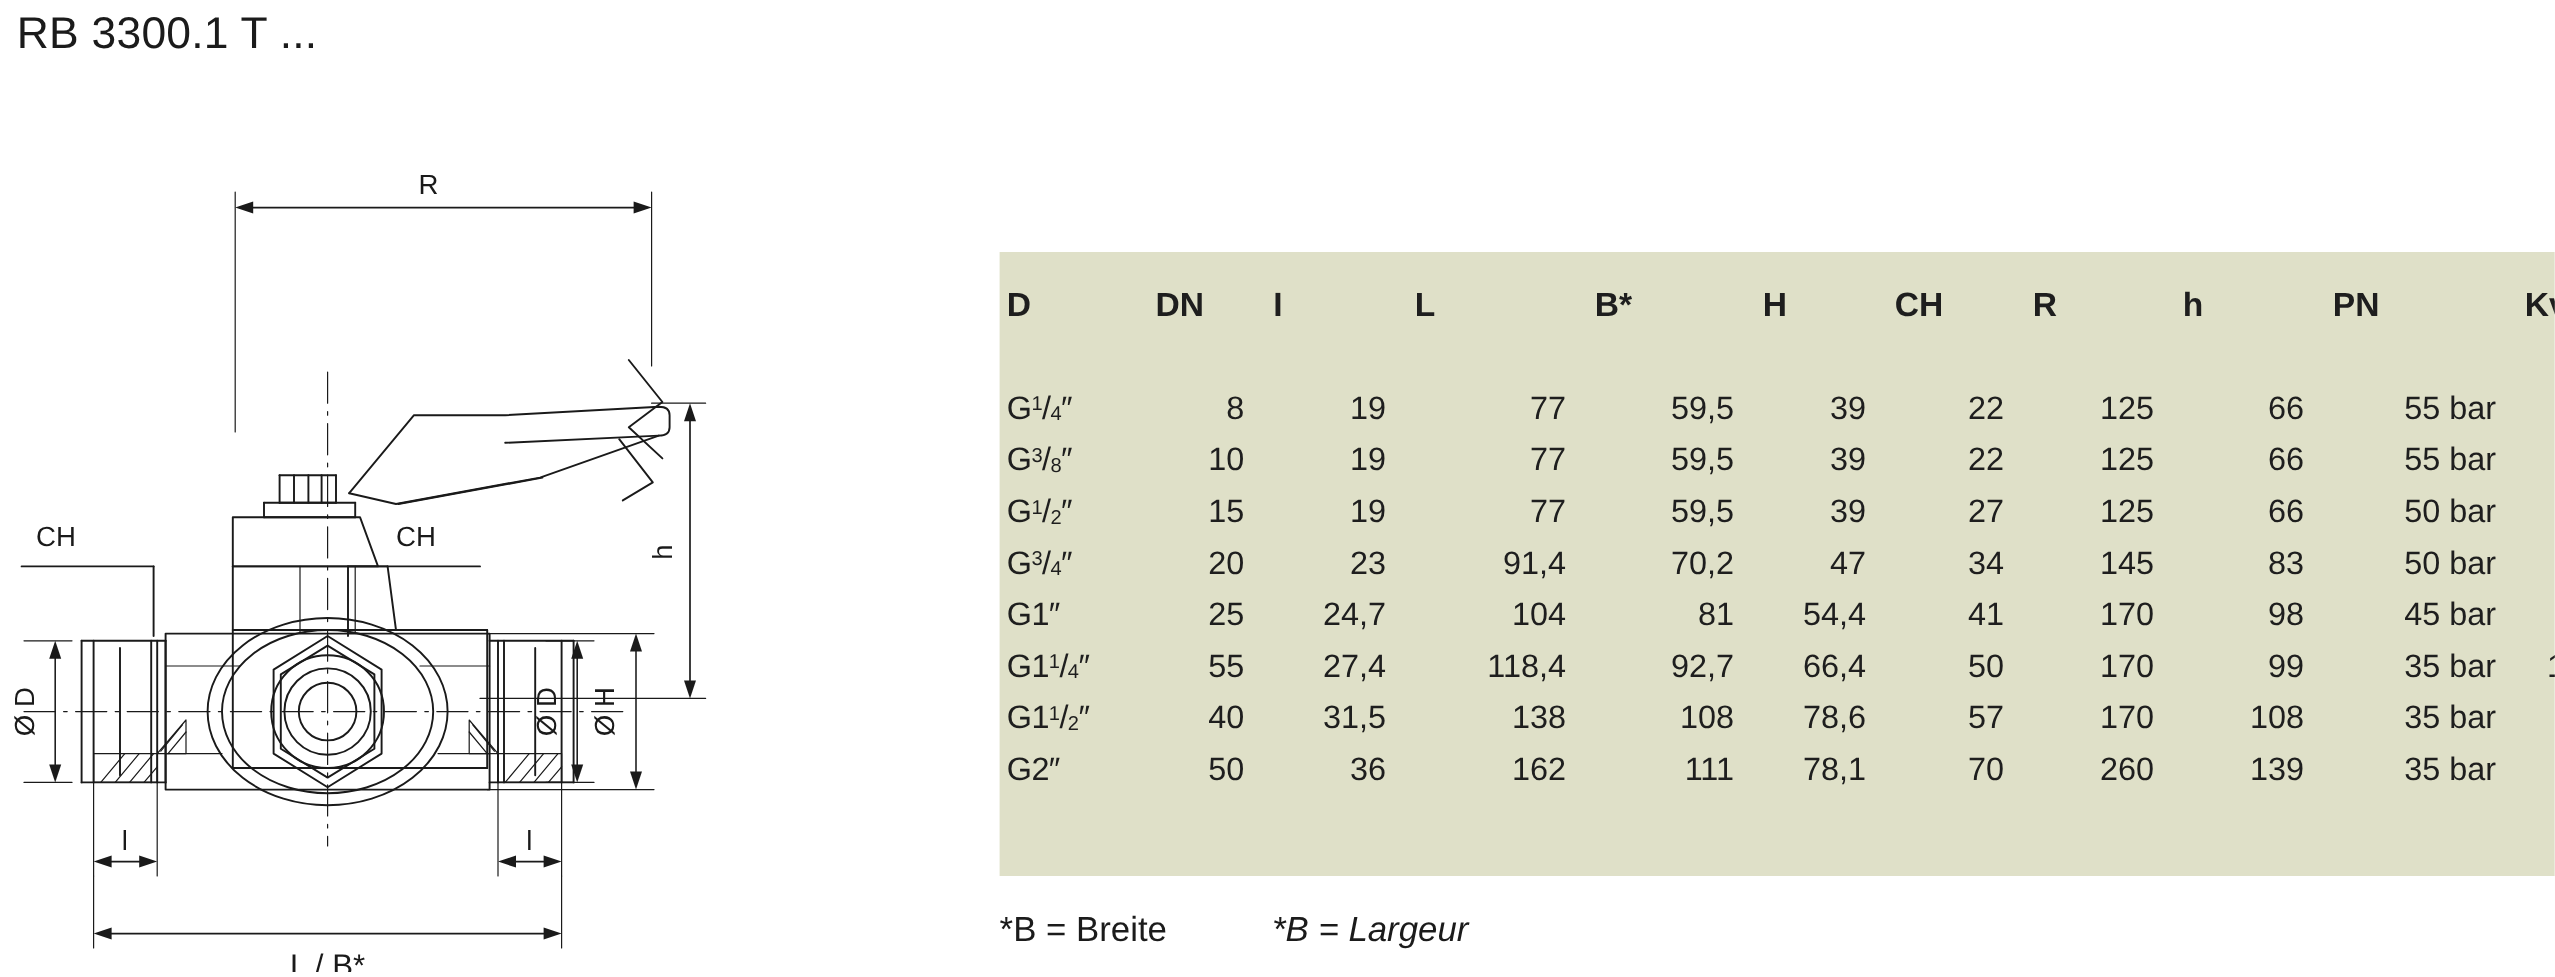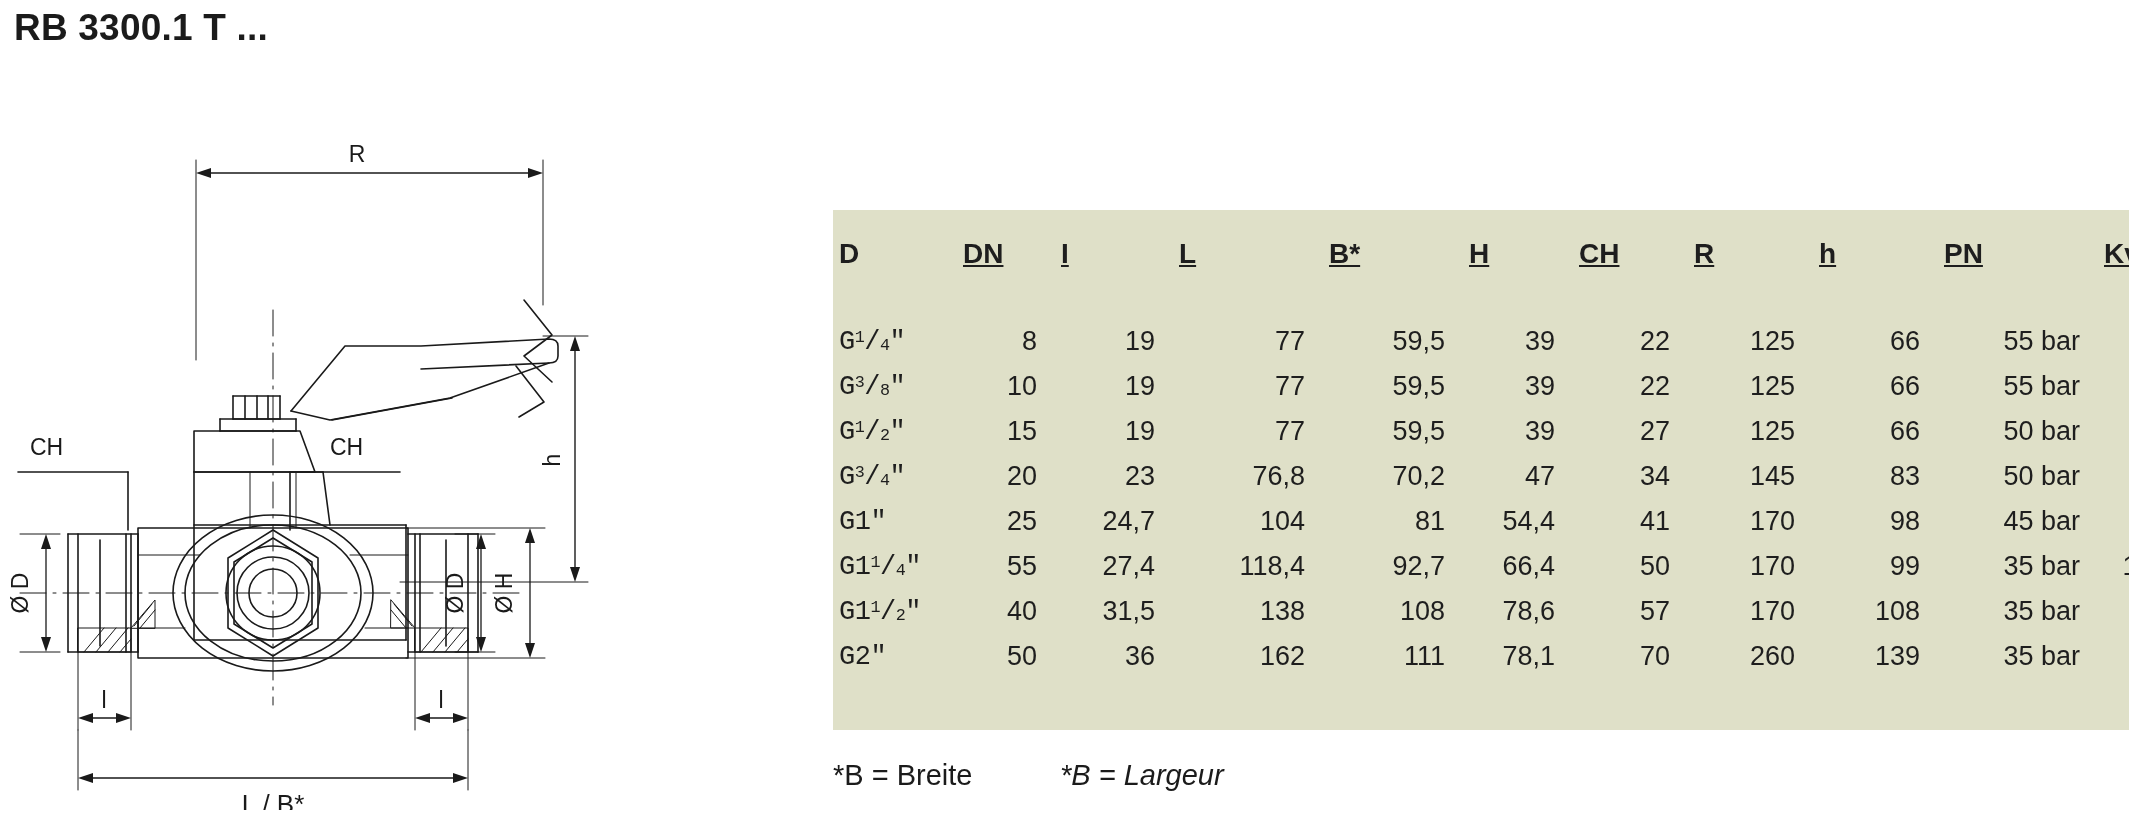--- a/index.html
+++ b/index.html
@@ -19,21 +19,21 @@
 
   
   #title-block {
     position: absolute;
     left: 14px;
     top: 4px;
     width: 700px;
   }
   .title-line {
     font-size: 37px;
-    font-weight: bold;
+    font-weight: normal;
     letter-spacing: 0.2px;
     line-height: 47px;
     color: #1b1b1b;
     white-space: nowrap;
   }
 
   
   #drawing {
     position: absolute;
     left: 0px;
@@ -69,35 +69,35 @@
     font-weight: bold;
     text-align: left;
     padding-bottom: 44px;
     font-size: 28px;
   }
   table.spec td { font-weight: normal; }
   
   table.spec td.c-d { text-align: left; padding-left: 6px; }
   table.spec th.c-d { padding-left: 6px; }
   table.spec td.num { text-align: right; padding-right: 14px; }
-  table.spec th.num { text-align: left; padding-left: 10px; text-decoration: underline; }
+  table.spec th.num { text-align: left; padding-left: 10px; }
 
   col.w-d   { width: 120px; }
   col.w-dn  { width: 98px; }
   col.w-i   { width: 118px; }
   col.w-l   { width: 150px; }
   col.w-b   { width: 140px; }
   col.w-h   { width: 110px; }
   col.w-ch  { width: 115px; }
   col.w-r   { width: 125px; }
   col.w-hh  { width: 125px; }
   col.w-pn  { width: 160px; }
   col.w-kv  { width: 95px; }
 
-  .frac { display: inline-block; letter-spacing: -0.5px; font-family: Liberation Mono, monospace; }
+  .frac { display: inline-block; letter-spacing: -0.5px; }
   .frac sup, .frac sub {
     font-size: 0.62em;
     line-height: 0;
   }
   .frac sup { vertical-align: 0.42em; }
   .frac sub { vertical-align: -0.08em; }
   .dprime { letter-spacing: 0; }
 
   
   #footnotes {
@@ -360,21 +360,21 @@
           <td class="num">27</td>
           <td class="num">125</td>
           <td class="num">66</td>
           <td class="num">50 bar</td>
           <td class="num">3,5</td>
         </tr>
         <tr>
           <td class="c-d"><span class="frac">G<sup>3</sup>/<sub>4</sub><span class="dprime">″</span></span></td>
           <td class="num">20</td>
           <td class="num">23</td>
-          <td class="num">76,8</td>
+          <td class="num">91,4</td>
           <td class="num">70,2</td>
           <td class="num">47</td>
           <td class="num">34</td>
           <td class="num">145</td>
           <td class="num">83</td>
           <td class="num">50 bar</td>
           <td class="num">7</td>
         </tr>
         <tr>
           <td class="c-d"><span class="frac">G1<span class="dprime">″</span></span></td>

